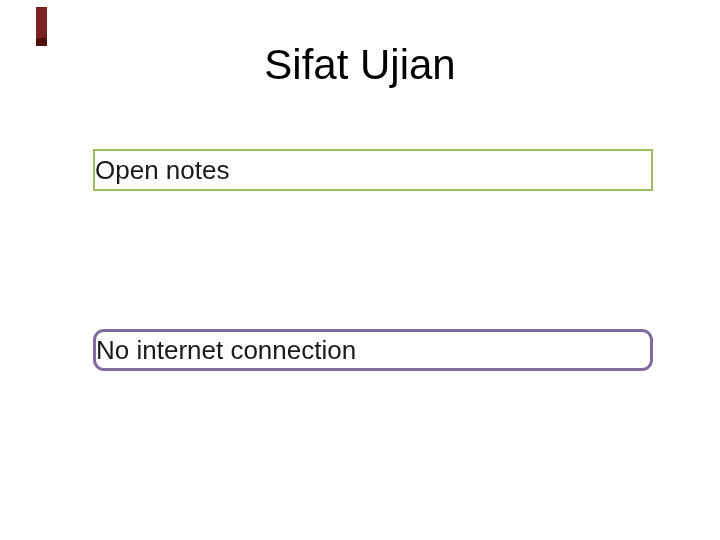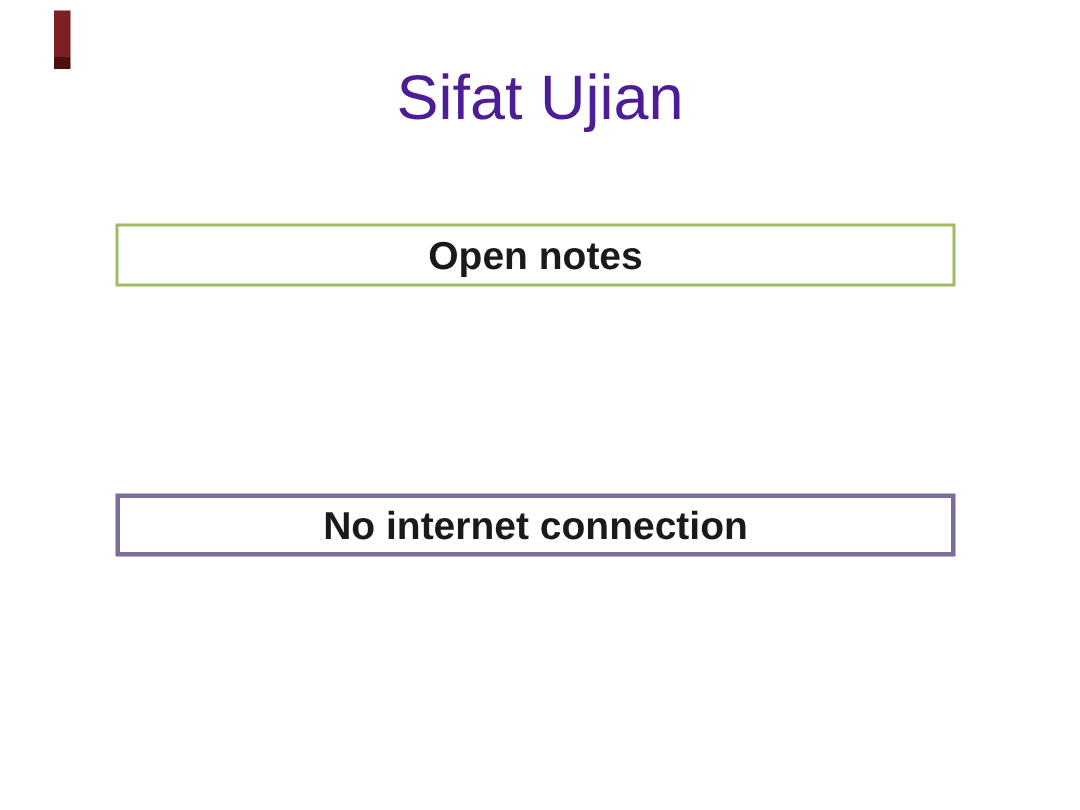--- a/index.html
+++ b/index.html
@@ -25,36 +25,35 @@
   .accent-bar .bar-bottom {
     position: absolute; left: 0; top: 31px;
     width: 100%; height: 8px;
   }
   .slide-title {
     position: absolute;
     left: 0; right: 0; top: 42px;
     text-align: center;
     font-size: 42px;
     line-height: 1.1;
-    color: #4c1d95;
+    color: #000000;
     letter-spacing: 0px;
   }
   .rule-box {
     position: absolute;
-    left: 77px;
+    left: 93px;
     width: 560px;
     box-sizing: border-box;
     background: #ffffff;
     border-style: solid;
     border-width: 2px;
     border-color: #999999; 
     display: flex;
     align-items: center;
-    justify-content: center;
-    font-weight: bold;
+    justify-content: flex-start;
   }
   .rule-box.thick { border-width: 3px; }
   .rule-label {
     font-size: 26px;
     color: #1a1a1a;
     line-height: 1.1;
     white-space: nowrap;
   }
 </style>
 </head>
@@ -68,17 +67,17 @@
   </div>
 
   <div class="slide-title">Sifat Ujian</div>
 
   <div class="rule-box" style="top: 149px; height: 42px; border-color: rgb(159, 187, 99);">
     <span class="rule-label">Open notes</span>
   </div>
 
 
 
-  <div class="rule-box thick" style="top: 329px; height: 42px; border-color: rgb(126, 108, 156);">
+  <div class="rule-box thick" style="top: 329px; height: 42px; border-color: rgb(126, 108, 156); border-radius: 11px;">
     <span class="rule-label">No internet connection</span>
   </div>
 
 </div>
 
 </body></html>

